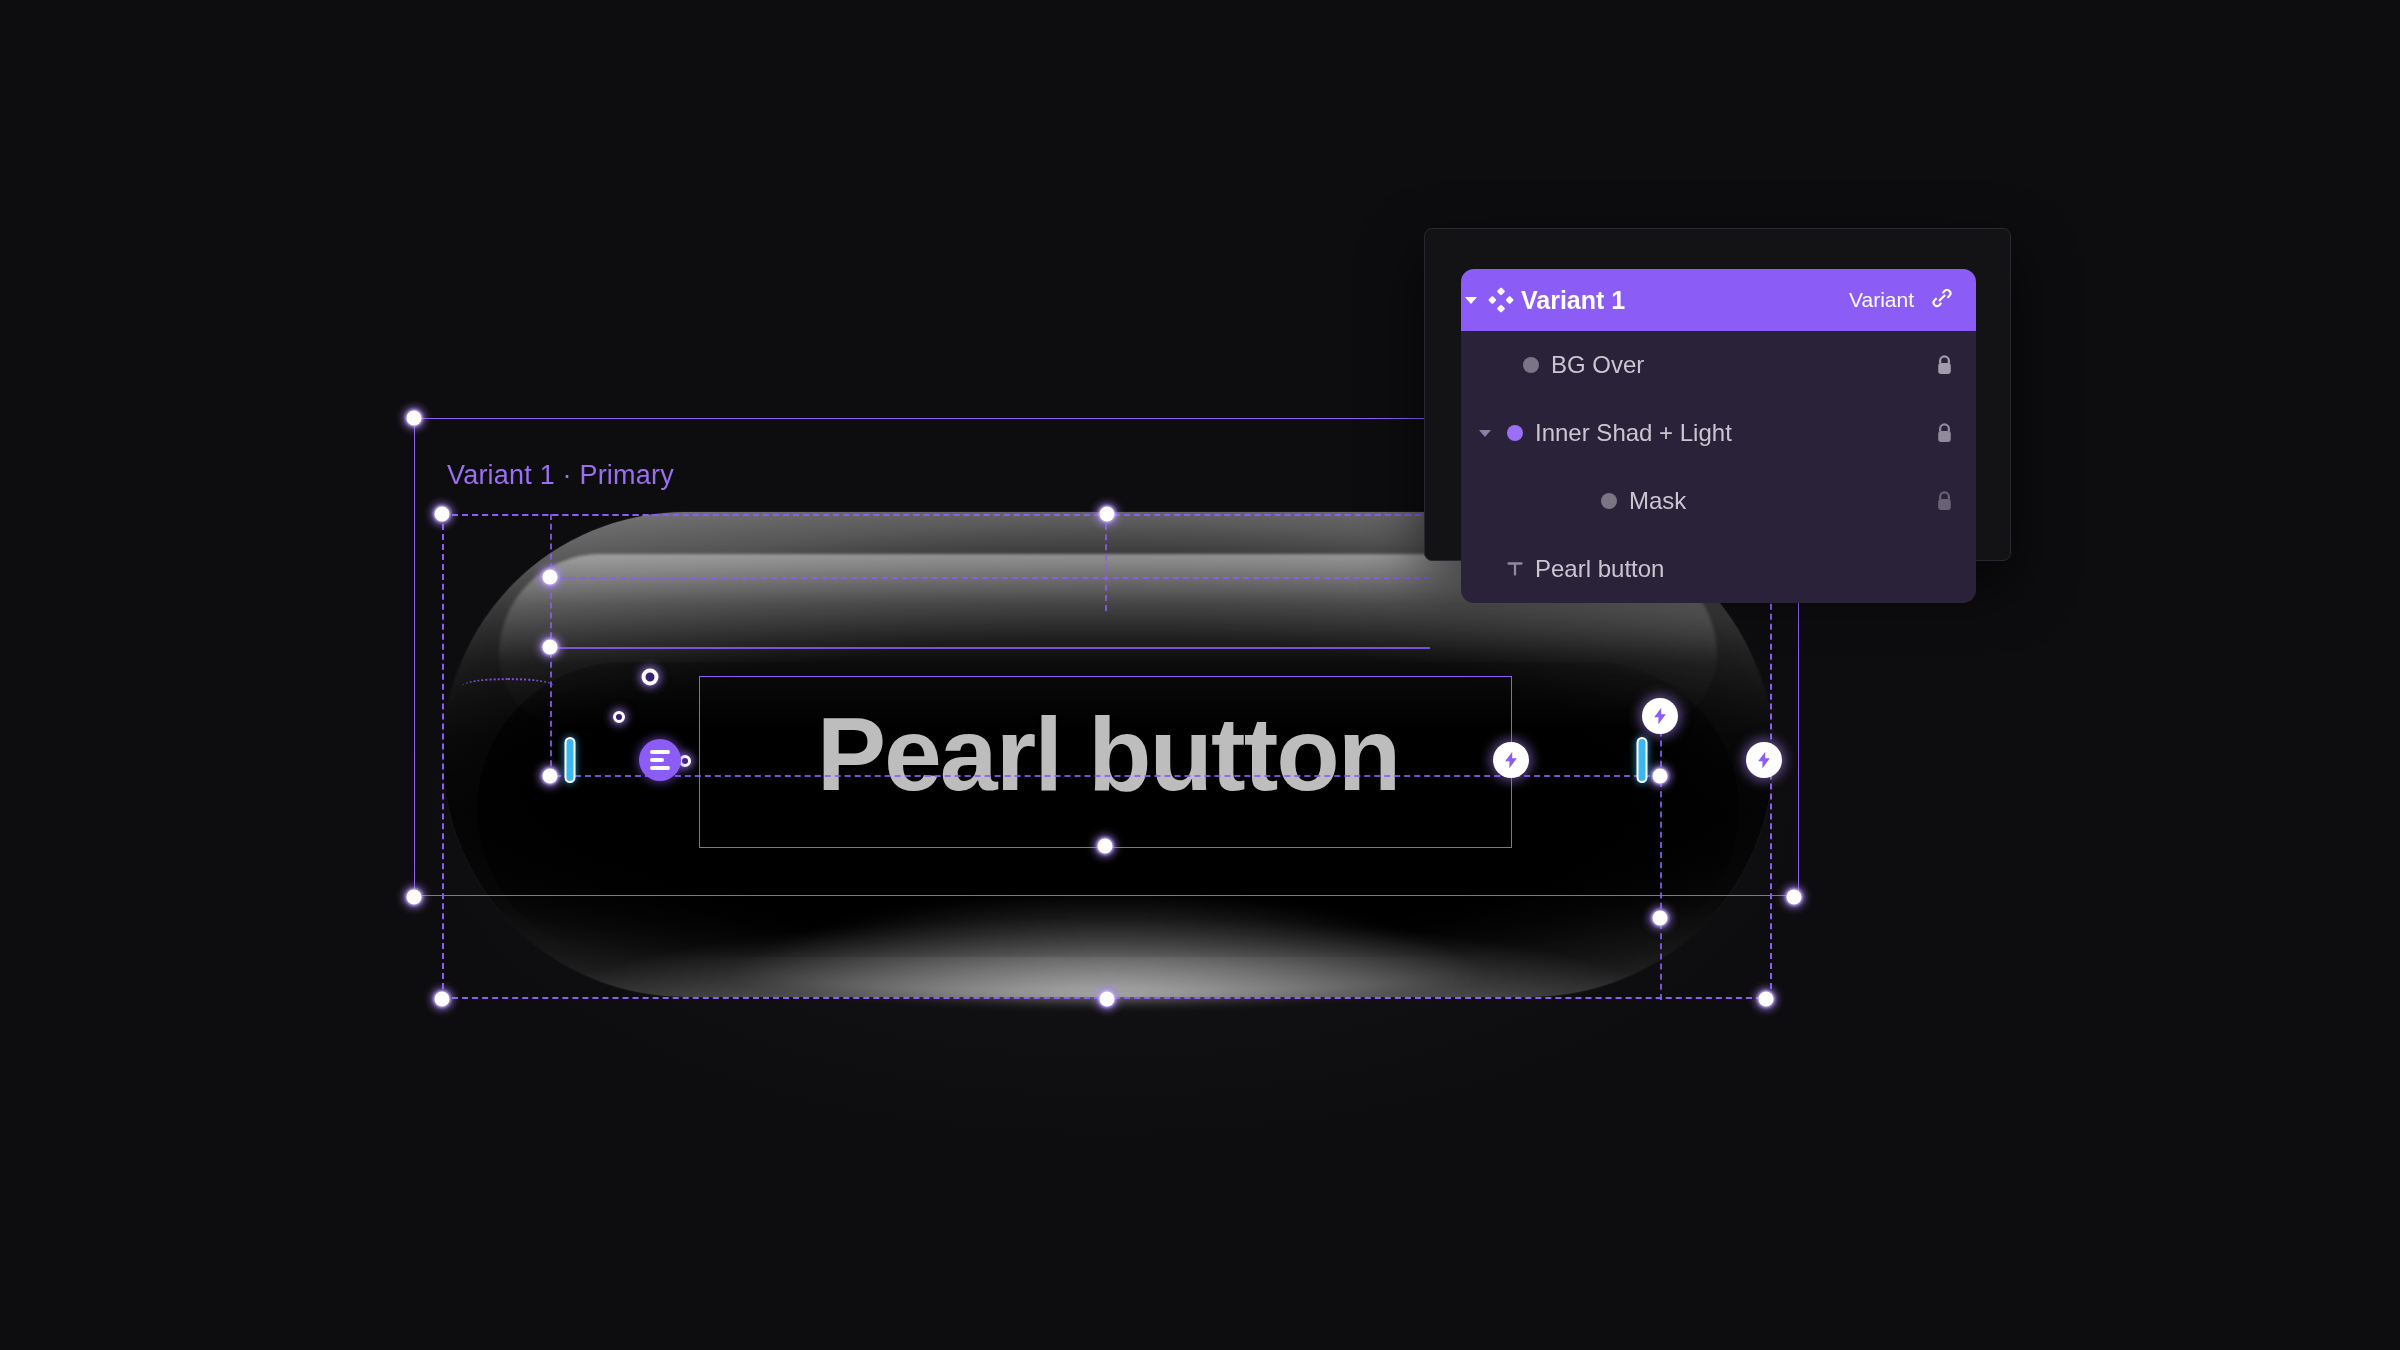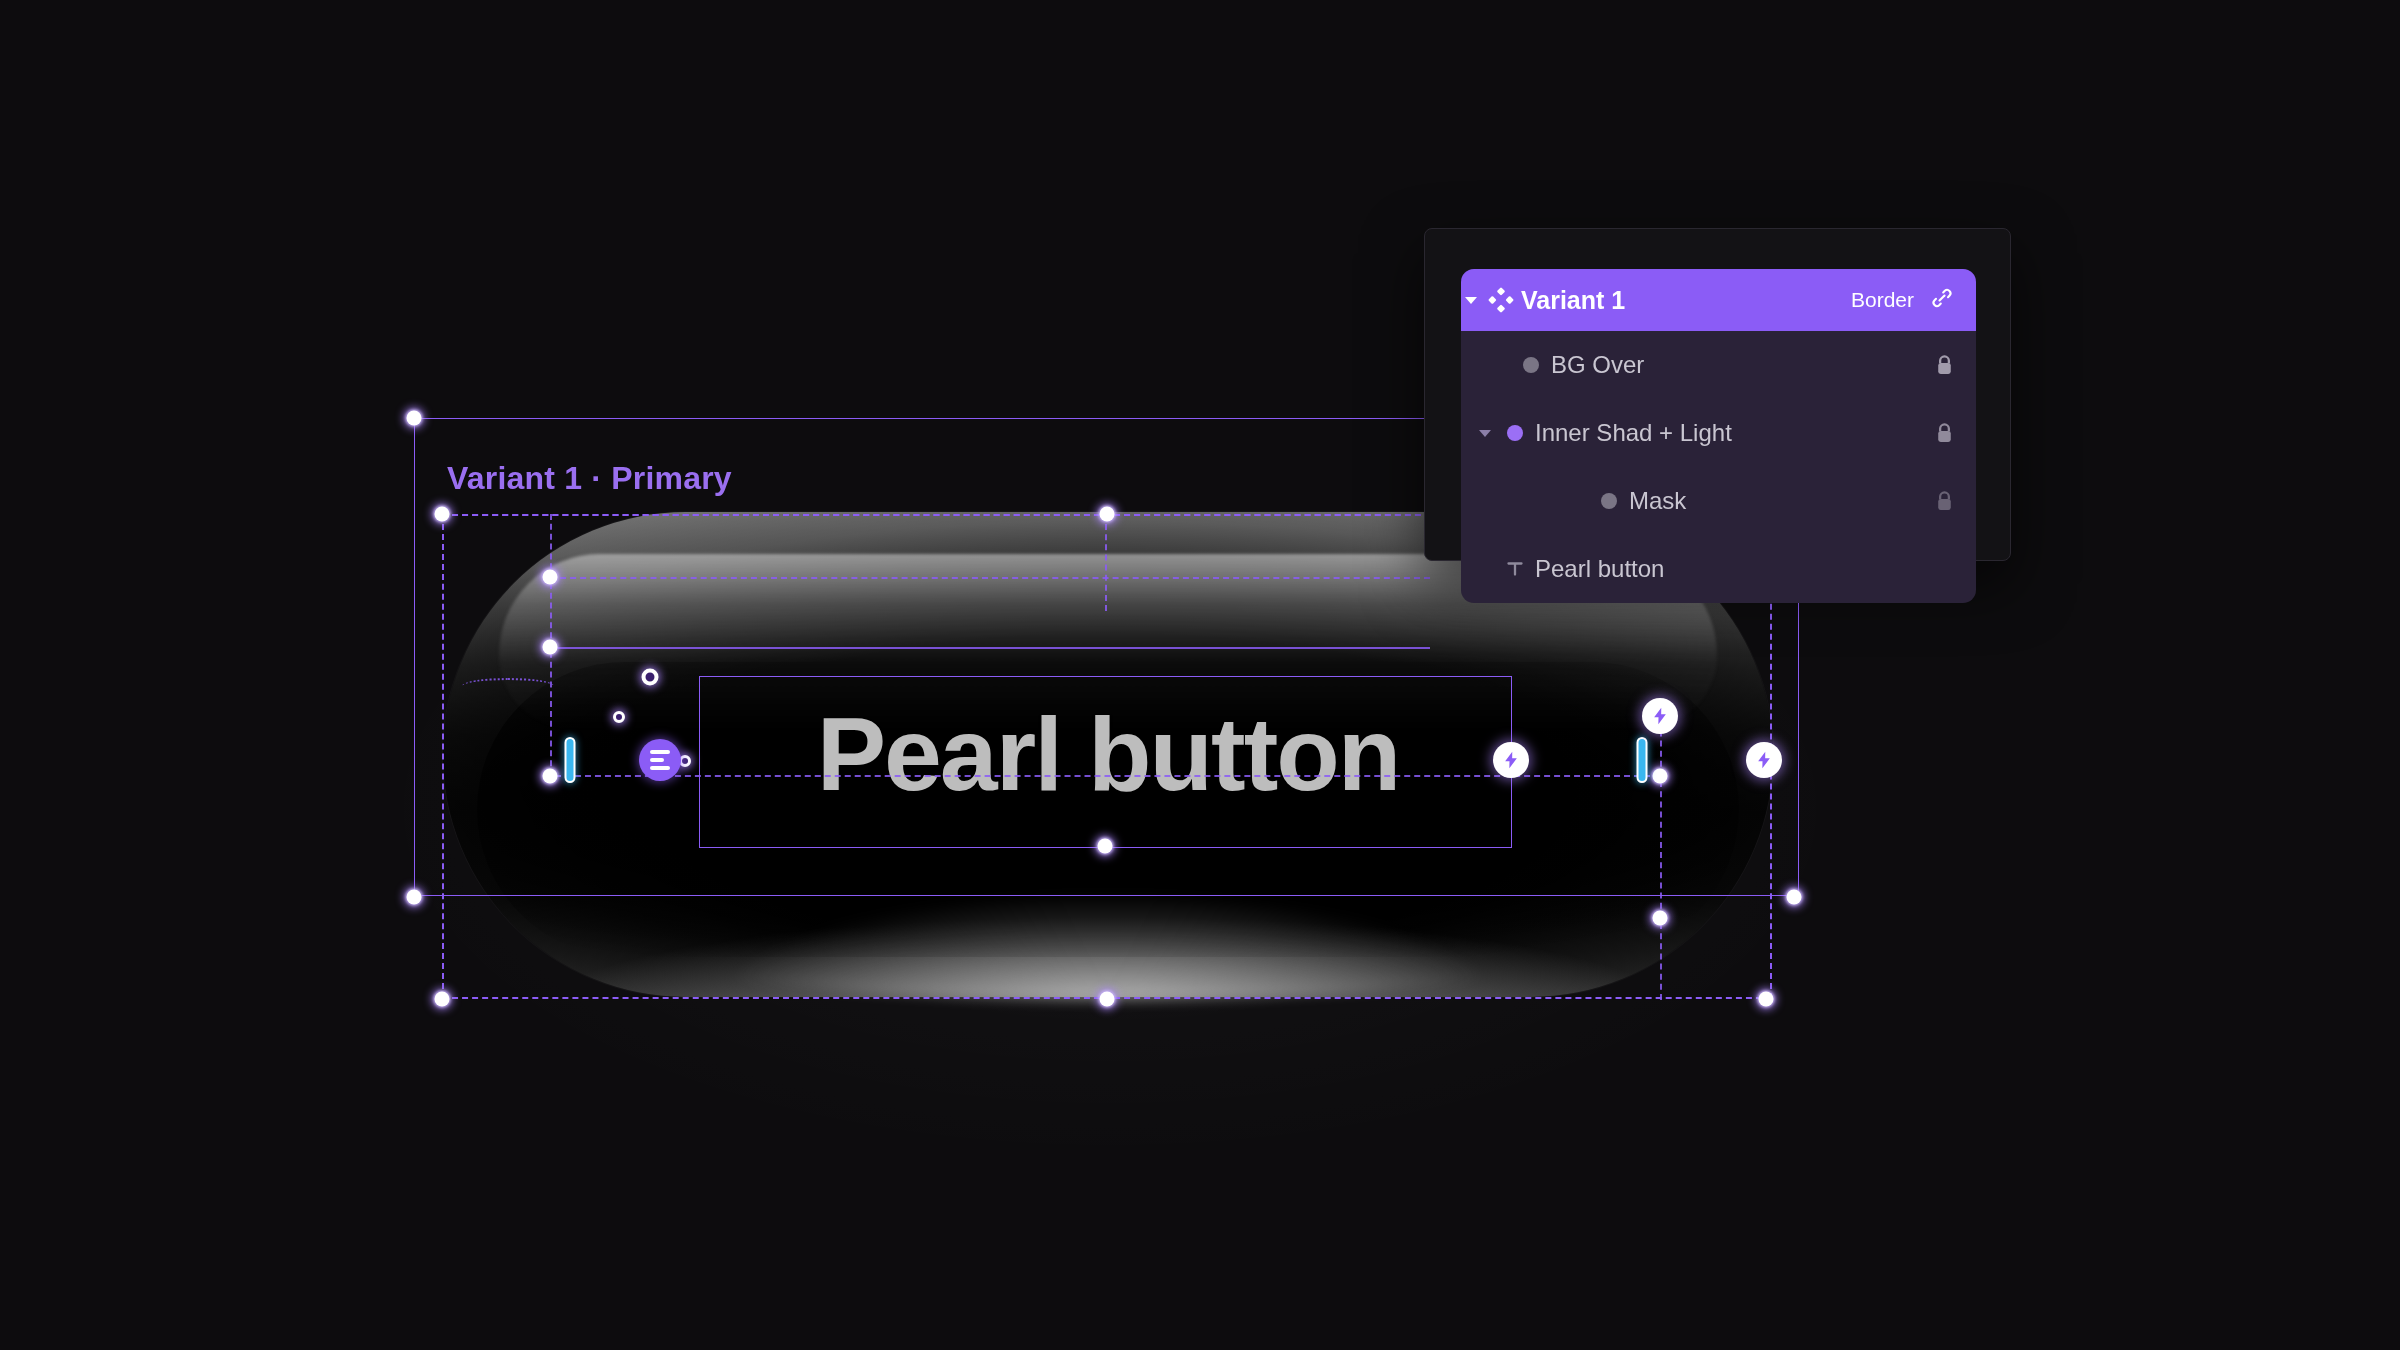--- a/index.html
+++ b/index.html
@@ -59,21 +59,21 @@
     position:absolute; left:0; top:0; width:100%; height:100%;
     display:flex; align-items:center; justify-content:center;
     font-size:104px; font-weight:bold; letter-spacing:-2px;
     color:#bdbdbd;
     text-shadow:0 2px 3px rgba(0,0,0,.6);
   }
 
   
   .frame-label{
     position:absolute; left:447px; top:460px;
-    color:#9a6ff0; font-size:32px; font-weight:bold; letter-spacing:.2px;text-align:center;
+    color:#9a6ff0; font-size:27px; font-weight:normal; letter-spacing:.2px;text-align:center;
   }
   .sel{ position:absolute; pointer-events:none; }
   .sel.dashed{ border:2px dashed #8b5cf6; }
   .sel.thin{ border:1.5px solid #8b5cf6; }
   .guide-h{ position:absolute; height:0; border-top:2px dashed #8b5cf6; opacity:.85; }
   .guide-v{ position:absolute; width:0; border-left:2px dashed #8b5cf6; opacity:.85; }
   .guide-h.dot{ border-top-style:dotted; }
 
   .hnd{
     position:absolute; width:15px; height:15px; border-radius:50%;
@@ -236,21 +236,21 @@
             <g fill="#ffffff">
               <rect x="9.2" y="1.2" width="5.6" height="5.6" rx="1.1" transform="rotate(45 12 4)"></rect>
               <rect x="9.2" y="17.2" width="5.6" height="5.6" rx="1.1" transform="rotate(45 12 20)"></rect>
               <rect x="1.2" y="9.2" width="5.6" height="5.6" rx="1.1" transform="rotate(45 4 12)"></rect>
               <rect x="17.2" y="9.2" width="5.6" height="5.6" rx="1.1" transform="rotate(45 20 12)"></rect>
             </g>
           </svg>
         </div>
         <span class="label">Variant 1</span>
         <span class="spacer"></span>
-        <span class="variant-tag">Border</span>
+        <span class="variant-tag">Variant</span>
         <span>
           <svg width="24" height="24" viewBox="0 0 24 24" fill="none" stroke="#ffffff" stroke-width="2.1" stroke-linecap="round">
             <path d="M9.5 14.5 L14.5 9.5"></path>
             <path d="M13.2 6.4 l1.6 -1.6 a3.4 3.4 0 0 1 4.8 4.8 l-1.6 1.6"></path>
             <path d="M10.8 17.6 l-1.6 1.6 a3.4 3.4 0 0 1 -4.8 -4.8 l1.6 -1.6"></path>
           </svg>
         </span>
       </div>
 
       <div id="rows">

